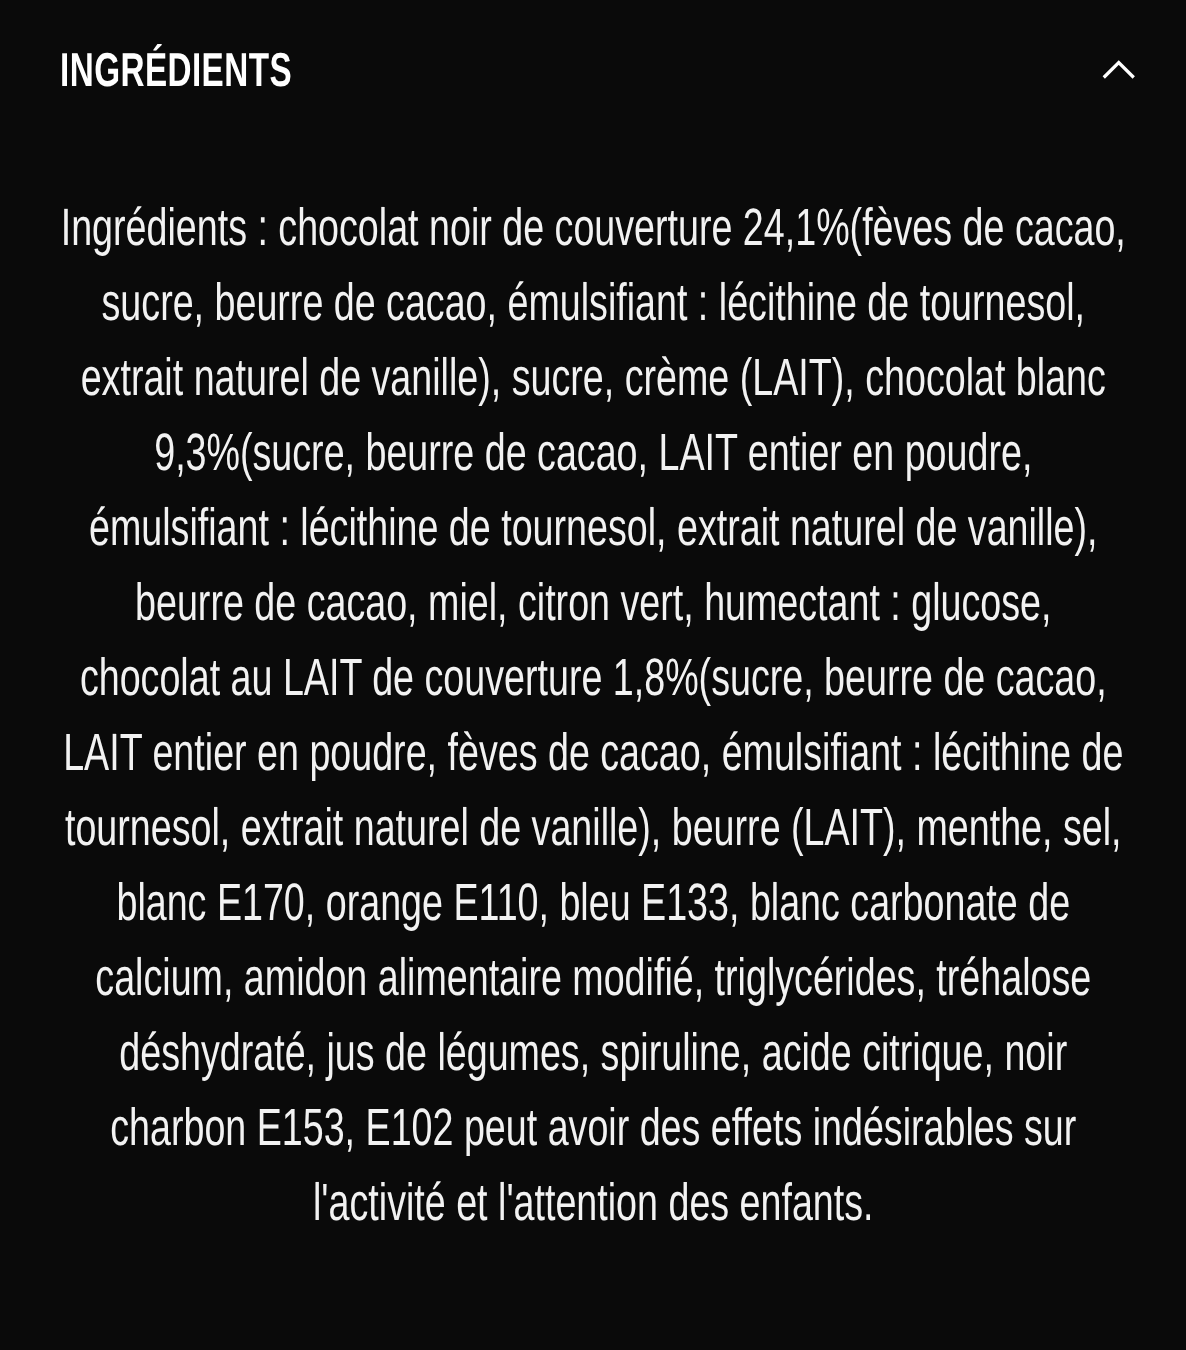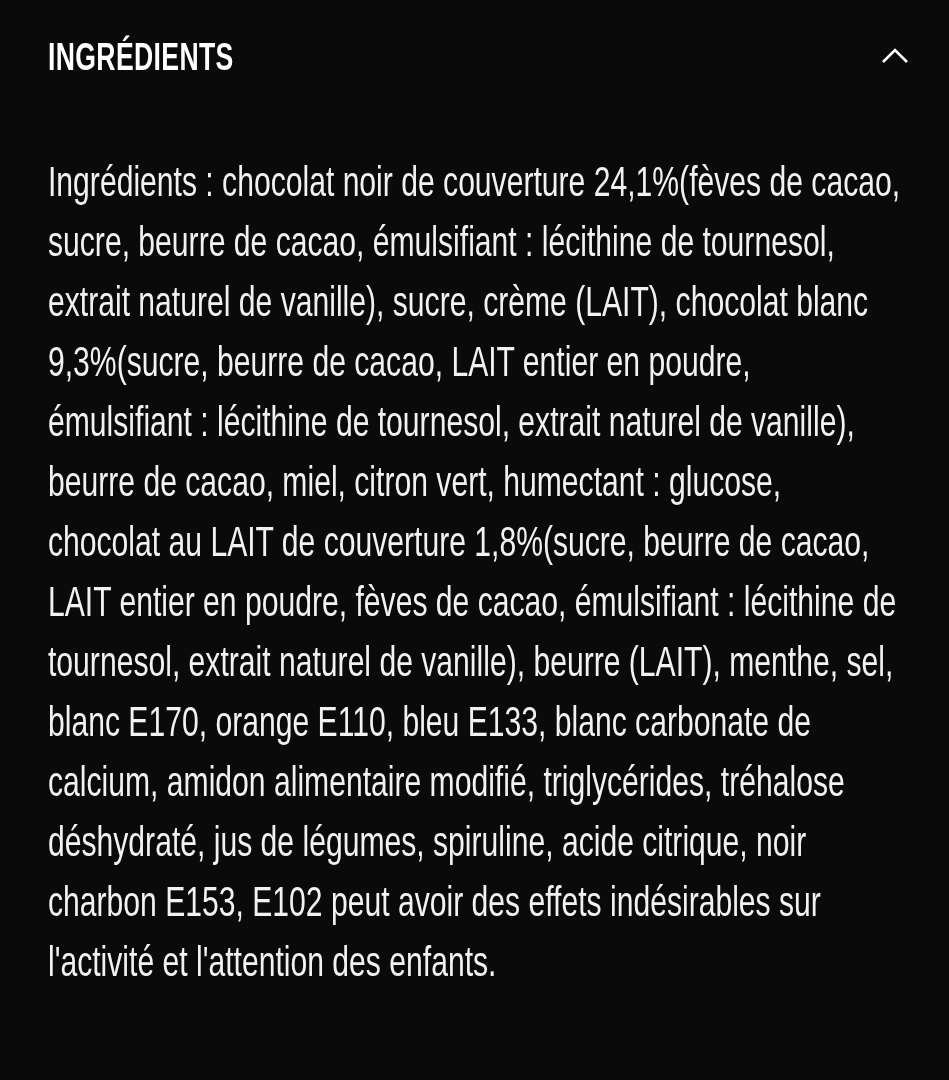--- a/index.html
+++ b/index.html
@@ -7,20 +7,21 @@
     padding: 0;
     background: #0a0a0a;
   }
   .page {
     position: relative;
     width: 928px;
     height: 1080px;
     background: #0a0a0a;
     overflow: hidden;
     font-family: "Liberation Sans", sans-serif;
+    text-align: center;
   }
   .section-header {
     position: absolute;
     left: 0;
     top: 0;
     width: 949px;
     height: 96px;
     cursor: pointer;
   }
   .section-title {

